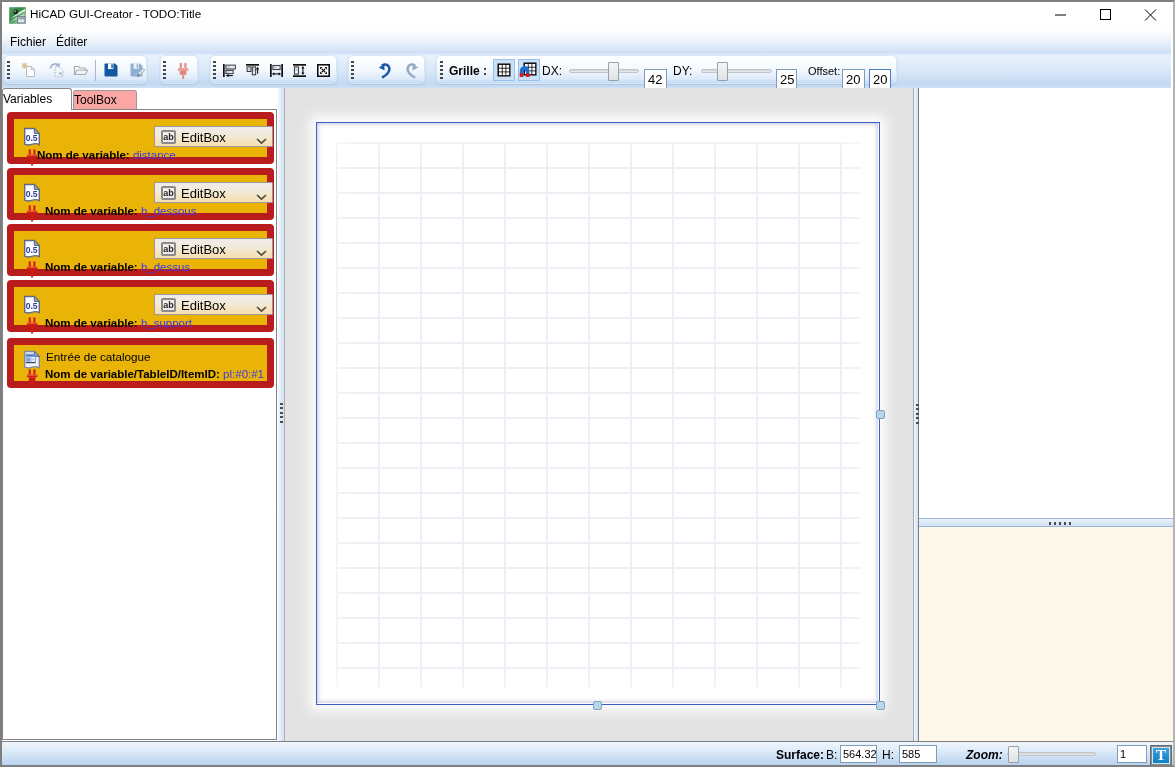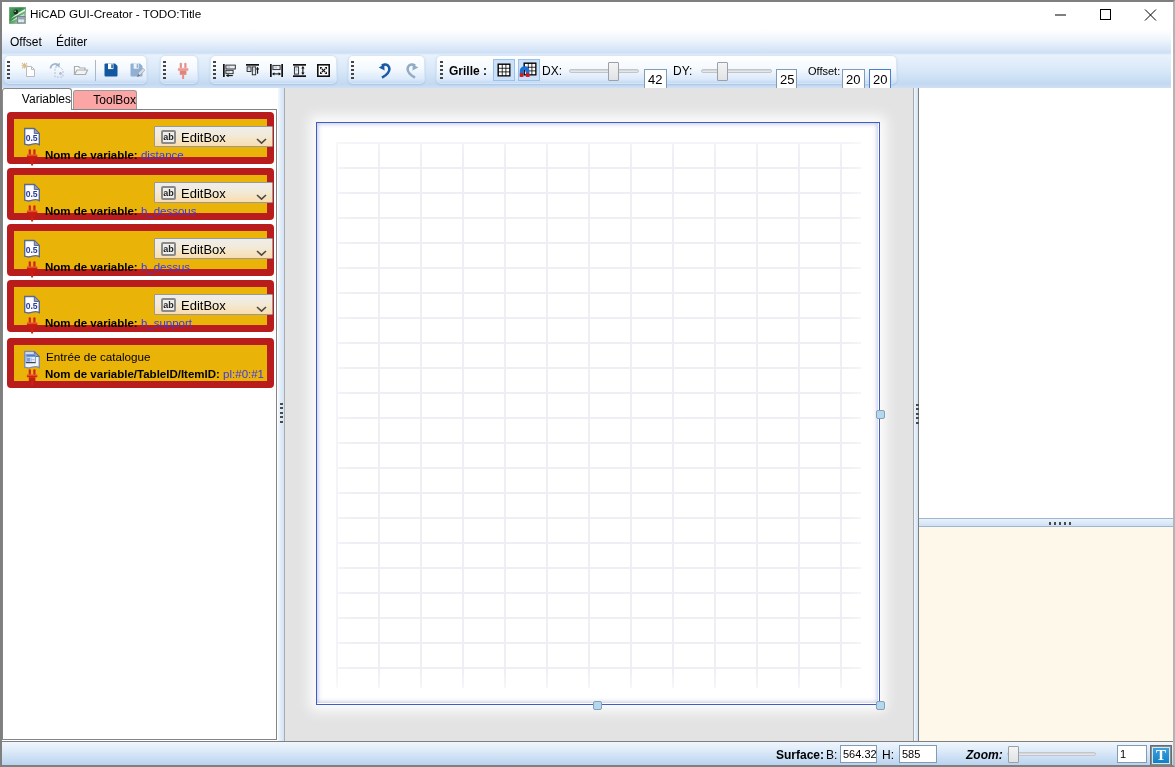--- a/index.html
+++ b/index.html
@@ -38,21 +38,21 @@
 .slidertrack { position:absolute; top:13px; height:4px;
   background:linear-gradient(to bottom,#cdd0d4,#ecedef); border:1px solid #c2c6cb; border-radius:2px; }
 .sliderthumb { position:absolute; top:-8px; width:11px; height:19px;
   background:linear-gradient(to bottom,#f4f4f4,#e0e2e5); border:1px solid #9aa0a8; border-radius:1px; }
 .gridbtn { position:absolute; top:3px; width:22px; height:22px; background:#cce0f8;
   border:1px solid #98c2ee; }
 
 
 #leftpanel { position:absolute; left:0; top:88px; width:278px; height:653px; background:#fff; }
 .tab { position:absolute; background:#fff; border:1px solid #8a8a8a; border-bottom:none;
-  border-radius:3px 3px 0 0; font-size:12px; text-align:right; }
+  border-radius:3px 3px 0 0; font-size:12px; text-align:left; }
 #tabbox { position:absolute; left:2px; top:21px; width:275px; height:631px;
   border:1px solid #848484; background:#fff; }
 .vitem { position:absolute; left:7px; width:267px; background:#eab308;
   border:7px solid #b91c1c; border-radius:4px; }
 .vlabel { position:absolute; font-weight:bold; font-size:11.5px; color:#000; }
 .vblue { color:#3b36f0; font-weight:normal; }
 .combo { position:absolute; left:140px; top:7px; width:119px; height:21px;
   border:1px solid #999999; border-radius:1px;
   background:linear-gradient(to bottom,#efedeb 0%,#f2ead8 45%,#f7e2bd 80%,#f9ddb0 100%); }
 
@@ -133,21 +133,21 @@
           <rect x="17.5" y="9.5" width="10" height="10" fill="none" stroke="#000" stroke-width="1"></rect>
         </svg>
     </div>
     <div class="capbtn" style="left:1128px;">
       <svg width="45" height="29" viewBox="0 0 45 29">
           <path d="M17 9.5 L28 20.5 M28 9.5 L17 20.5" stroke="#000" stroke-width="1" fill="none"></path>
         </svg>
     </div>
   </div>
   <div id="menubar">
-    <span class="menuitem" style="left:10px;">Offset</span>
+    <span class="menuitem" style="left:10px;">Fichier</span>
     <span class="menuitem" style="left:56px;">Éditer</span>
   </div>
   <div id="toolbar">
 
     <div class="tgroup" style="left:4px; width:143px;">
       <div class="grip" style="left:2px;"></div>
       <div class="ticon" style="left:15px; top:6px;">
         <svg width="16" height="16" viewBox="0 0 16 16">
           <path d="M6.5 4.5 h5 l3 3 v7 h-8 z" fill="#fdfdfd" stroke="#b9bdc1" stroke-width="1"></path>
           <path d="M11.5 4.5 v3 h3" fill="none" stroke="#b9bdc1" stroke-width="1"></path>
@@ -348,21 +348,21 @@
       <div class="combo">
           <span class="comboab"></span>
           <span class="combotext">EditBox</span>
           <span class="combochev"><svg width="11" height="7" viewBox="0 0 11 7">
               <path d="M1 1 L5.5 5.2 L10 1" fill="none" stroke="#4a4a4a" stroke-width="1.6"></path>
             </svg></span>
         </div>
       <svg class="abs plugsvg" style="left:12px; top:29px;" width="13" height="18" viewBox="0 0 13 17">
           <use href="#plugshape"></use>
         </svg>
-      <div class="vlabel" style="left:31px; top:30px;">Nom de variable: <span class="vblue">distance</span></div>
+      <div class="vlabel" style="left:23px; top:30px;">Nom de variable: <span class="vblue">distance</span></div>
     </div>
 
     <div class="vitem" style="top:80px; height:52px;">
       <svg class="abs" style="left:9px; top:8px;" width="18" height="20" viewBox="0 0 18 20">
         <path d="M1.7 1.5 H11.3 L16.3 6.5 V17.6 Q12.9 15.9 9.5 17.2 Q5.5 18.7 1.7 17.2 Z" fill="#fdfdff" stroke="#5a6b8c" stroke-width="1.4"></path>
         <path d="M11.3 1.5 V6.5 H16.3 Z" fill="#8fa3c4" stroke="#5a6b8c" stroke-width="1"></path>
         <text x="2.7" y="13.7" font-size="8.6" font-weight="bold" fill="#2a3e9e" font-family="Liberation Sans">0.5</text>
       </svg>
       <div class="combo">
           <span class="comboab"></span>

